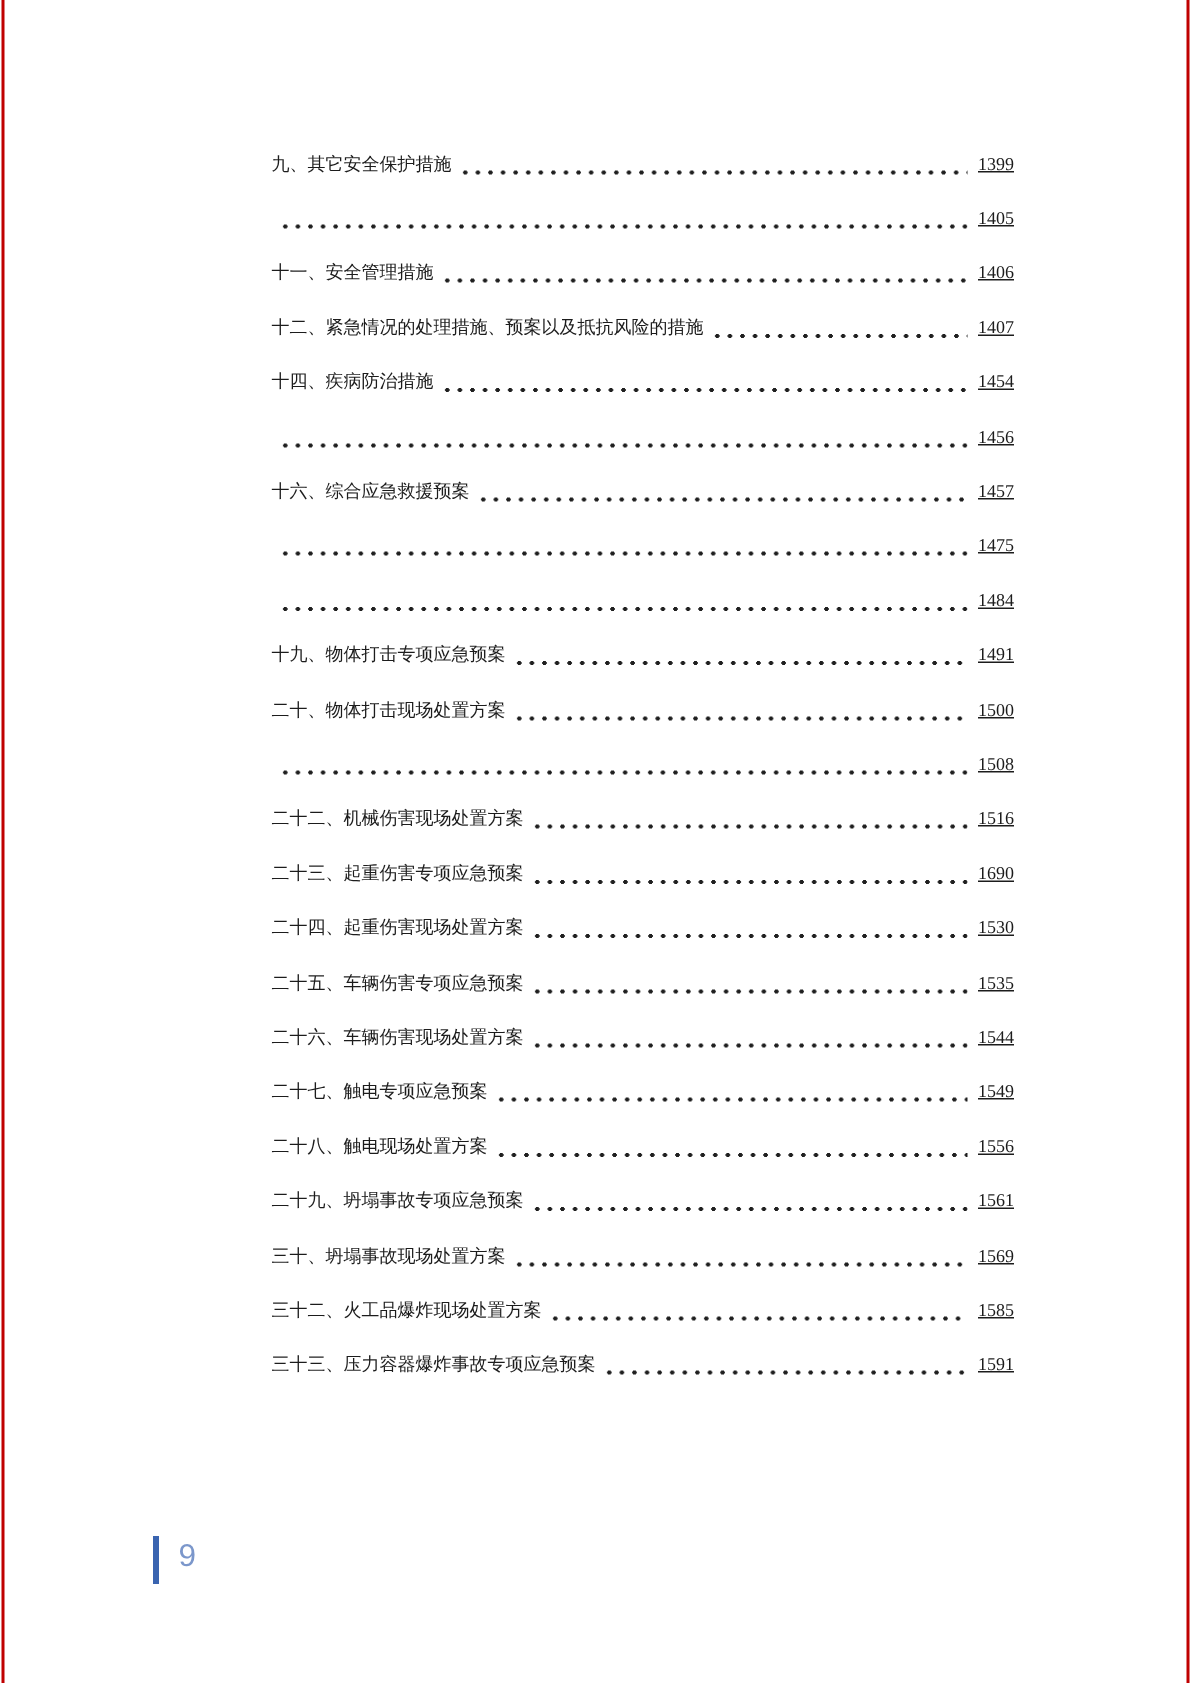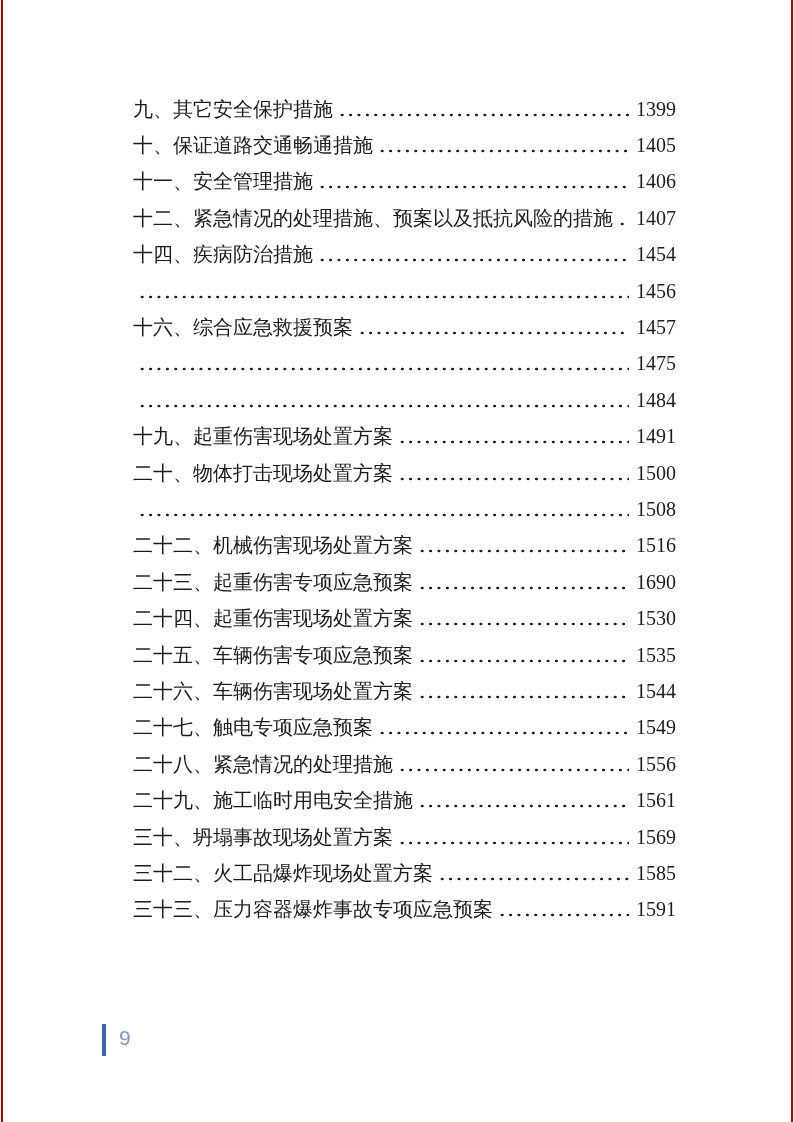--- a/index.html
+++ b/index.html
@@ -16,36 +16,37 @@
   .edge-left{left:1px;}
   .edge-right{right:1px;}
   .toc{
     position:absolute;
     left:133px;top:91px;width:543px;
   }
   .toc-row{
     display:flex;
     align-items:center;
     height:36.4px;
-    font-size:20px;
+    font-size:12px;
     color:#1c1c1c;
     white-space:nowrap;
+    margin-left:48px;
   }
   .toc-title{flex:0 0 auto;letter-spacing:0;}
   .leader{
     flex:1 1 auto;
     height:4px;
     margin:11px 7px 0 5px;
     background-image:radial-gradient(circle,#1f1f1f 1.3px,transparent 1.6px);
     background-size:8.4px 4px;
     background-repeat:repeat-x;
     background-position:0 50%;
     min-width:10px;
   }
-  .toc-page{flex:0 0 auto;}
+  .toc-page{flex:0 0 auto;text-decoration:underline;}
   .footer-bar{
     position:absolute;
     left:102px;top:1024px;
     width:4px;height:32px;
     background:#3a64b0;
   }
   .footer-page{
     position:absolute;
     left:119px;top:1026px;
     font-family:"Liberation Sans","DejaVu Sans",sans-serif;
@@ -62,21 +63,20 @@
   <div class="edge-line edge-right"></div>
 
   <div class="toc">
     <div class="toc-row">
       <span class="toc-title">九、其它安全保护措施</span>
       <span class="leader"></span>
       <span class="toc-page">1399</span>
     </div>
 
     <div class="toc-row">
-      <span class="toc-title">十、保证道路交通畅通措施</span>
       <span class="leader"></span>
       <span class="toc-page">1405</span>
     </div>
 
     <div class="toc-row">
       <span class="toc-title">十一、安全管理措施</span>
       <span class="leader"></span>
       <span class="toc-page">1406</span>
     </div>
 
@@ -108,21 +108,21 @@
       <span class="leader"></span>
       <span class="toc-page">1475</span>
     </div>
 
     <div class="toc-row">
       <span class="leader"></span>
       <span class="toc-page">1484</span>
     </div>
 
     <div class="toc-row">
-      <span class="toc-title">十九、起重伤害现场处置方案</span>
+      <span class="toc-title">十九、物体打击专项应急预案</span>
       <span class="leader"></span>
       <span class="toc-page">1491</span>
     </div>
 
     <div class="toc-row">
       <span class="toc-title">二十、物体打击现场处置方案</span>
       <span class="leader"></span>
       <span class="toc-page">1500</span>
     </div>
 
@@ -161,27 +161,27 @@
       <span class="toc-page">1544</span>
     </div>
 
     <div class="toc-row">
       <span class="toc-title">二十七、触电专项应急预案</span>
       <span class="leader"></span>
       <span class="toc-page">1549</span>
     </div>
 
     <div class="toc-row">
-      <span class="toc-title">二十八、紧急情况的处理措施</span>
+      <span class="toc-title">二十八、触电现场处置方案</span>
       <span class="leader"></span>
       <span class="toc-page">1556</span>
     </div>
 
     <div class="toc-row">
-      <span class="toc-title">二十九、施工临时用电安全措施</span>
+      <span class="toc-title">二十九、坍塌事故专项应急预案</span>
       <span class="leader"></span>
       <span class="toc-page">1561</span>
     </div>
 
     <div class="toc-row">
       <span class="toc-title">三十、坍塌事故现场处置方案</span>
       <span class="leader"></span>
       <span class="toc-page">1569</span>
     </div>
 

